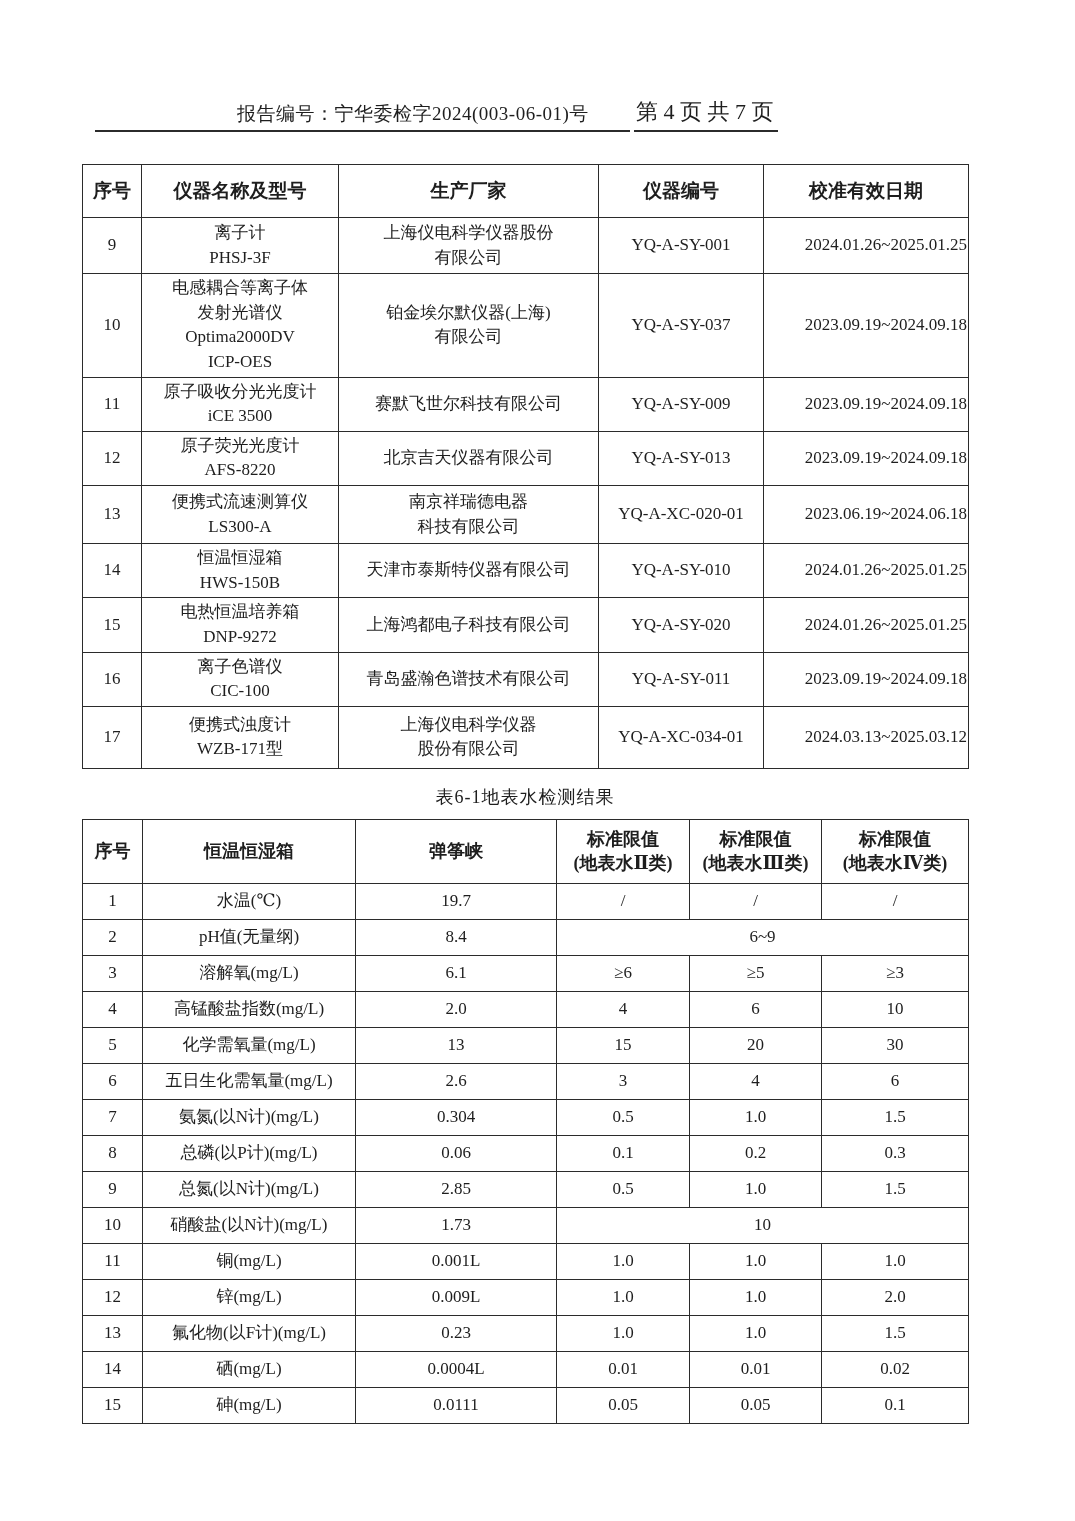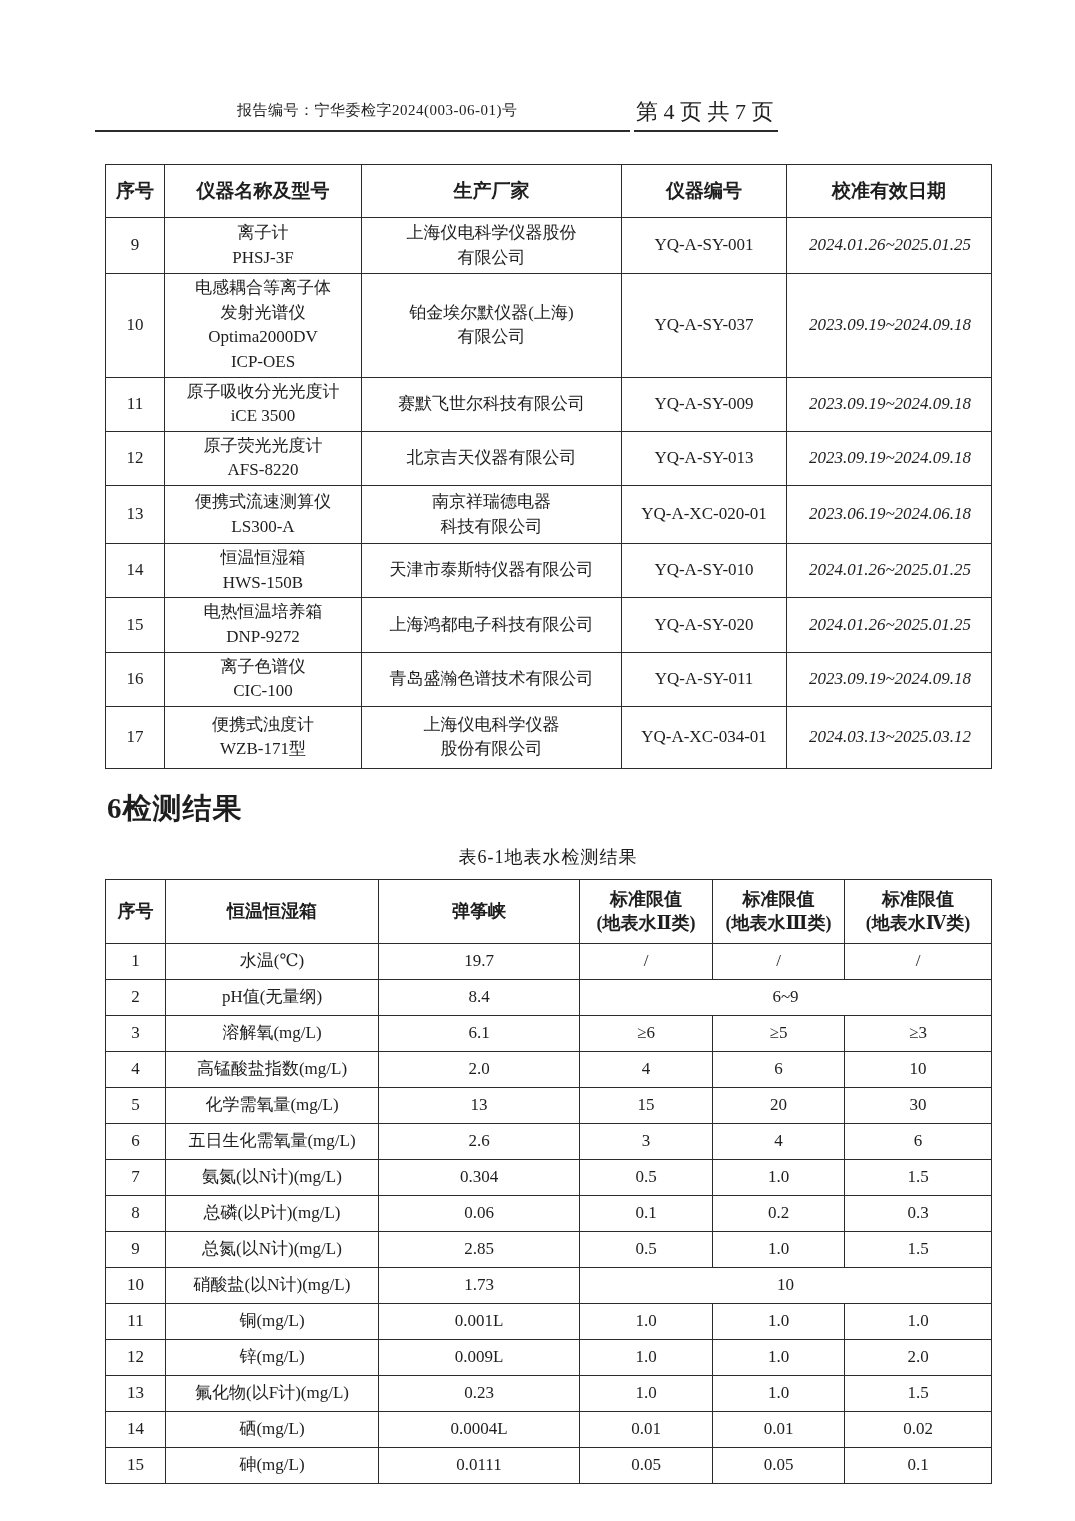--- a/index.html
+++ b/index.html
@@ -6,52 +6,52 @@
   body{
     width:1075px;height:1521px;
     background:#ffffff;
     position:relative;
     font-family:"Liberation Serif","DejaVu Serif",serif;
     color:#1e1e1e;
   }
   
   .report-no{
     position:absolute;left:237px;top:101px;
-    font-size:15px;letter-spacing:0.5px;white-space:nowrap;
+    font-size:19px;letter-spacing:0.5px;white-space:nowrap;
   }
   .main-rule{
     position:absolute;left:95px;top:130px;width:535px;
     border-bottom:2px solid #2b2b2b;
   }
   .page-no{
     position:absolute;left:634px;top:97px;
     font-size:22px;white-space:nowrap;
     padding:0 4px 3px 2px;
     border-bottom:2px solid #2b2b2b;
   }
   
-  .content{position:absolute;left:105px;top:164px;width:886px;}
+  .content{position:absolute;left:82px;top:164px;width:886px;}
   table{border-collapse:collapse;table-layout:fixed;width:886px;background:#fff;}
   th,td{
     border:1.5px solid #2b2b2b;
     text-align:center;vertical-align:middle;
     padding:2px 3px;overflow:hidden;
   }
   th{font-weight:bold;font-size:19px;}
   
   .tbl-instruments th{height:38px;}
   .tbl-instruments td{font-size:17px;line-height:1.45;}
   .tbl-instruments tr{height:53px;}
   #instrument-rows tr:nth-child(1){height:56px;}
   #instrument-rows tr:nth-child(2){height:98px;}
   #instrument-rows tr:nth-child(5){height:58px;}
   #instrument-rows tr:nth-child(9){height:62px;}
   .c-name,.c-mfr{white-space:pre-line;}
   .ino-text{display:inline-block;max-width:138px;text-align:left;}
-  .c-date{text-align:center;font-size:16px;padding-left:3px;padding-right:1px;letter-spacing:0;font-style:italic;}
+  .c-date{text-align:right;font-size:16px;padding-left:3px;padding-right:1px;letter-spacing:0;}
   
   .section-title{margin:20px 0 0 2px;font-size:29px;font-weight:bold;letter-spacing:1px;}
   .table-caption{margin:16px 0 10px 0;text-align:center;font-size:18px;font-weight:normal;letter-spacing:1px;}
   
   .tbl-results th{font-size:18px;line-height:1.35;white-space:pre-line;padding:7px 2px;}
   .tbl-results td{font-size:17px;line-height:1.35;}
   .tbl-results tbody tr{height:36px;}
 </style>
 </head>
 <body>
@@ -154,21 +154,20 @@
     <td class="c-name">便携式浊度计
 WZB-171型</td>
     <td class="c-mfr">上海仪电科学仪器
 股份有限公司</td>
     <td class="c-ino"><span class="ino-text">YQ-A-XC-034-01</span></td>
     <td class="c-date">2024.03.13~2025.03.12</td>
   </tr>
       </tbody>
   </table>
 
-  <div class="section-title">6检测结果</div>
 
   <div class="table-caption">表6-1地表水检测结果</div>
 
   <table class="tbl-results">
     <colgroup>
       <col style="width:60px">
         <col style="width:213px">
         <col style="width:201px">
         <col style="width:133px">
         <col style="width:132px">

